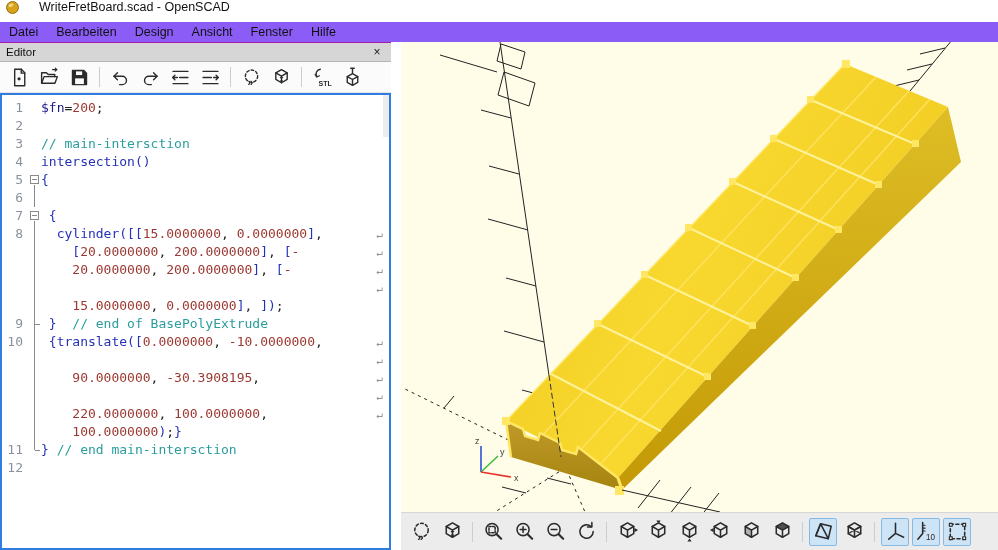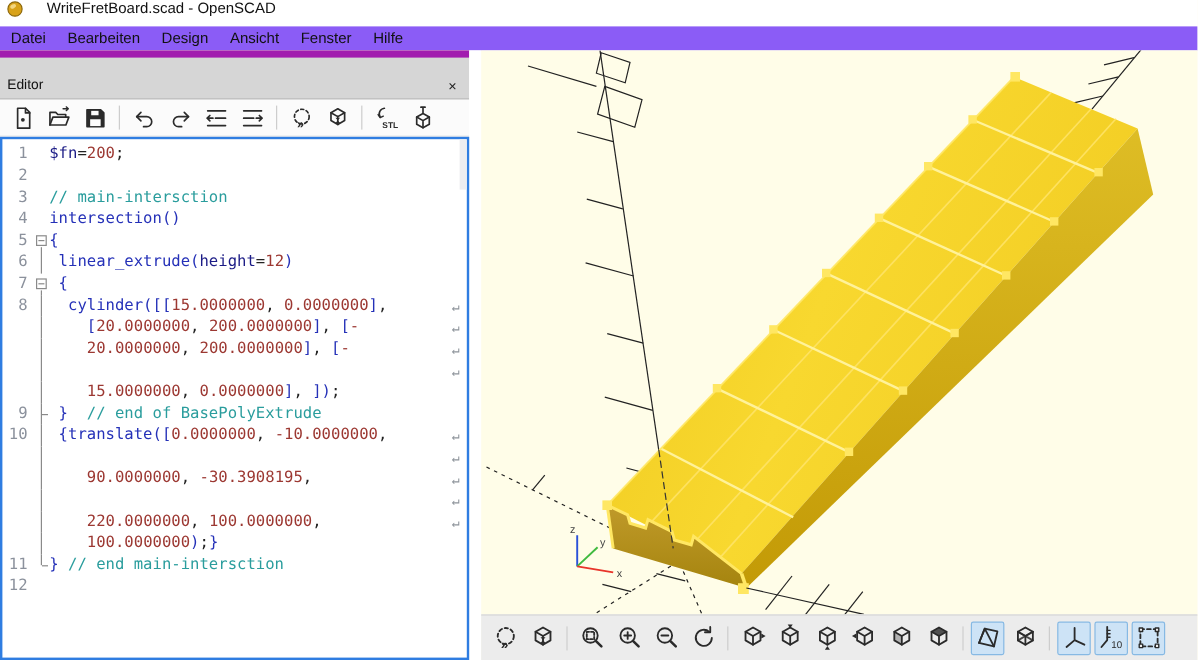--- a/index.html
+++ b/index.html
@@ -13,21 +13,21 @@
   .window{width:998px;height:550px;display:flex;flex-direction:column;background:#fff}
   
   .titlebar{height:22px;display:flex;align-items:flex-start;gap:19px;padding-left:5px;background:#fff}
   .titlebar .t{font-size:12.5px;color:#111}
   
   .menubar{height:20px;display:flex;align-items:center;background:#8b5cf6}
   .menubar .mi{font-size:12.5px;color:#111;padding:2px 9px;cursor:default}
   
   .content{flex:1;display:flex;min-height:0}
   .leftpanel{width:391px;display:flex;flex-direction:column;background:#fff}
-  .dock{height:20px;background:var(--dock_bg);border-top:6px solid #a21caf;border-bottom:1px solid #b5b5b5;display:flex;align-items:flex-start;padding:17px 6px;font-size:11.5px;color:#111}
+  .dock{height:20px;background:var(--dock_bg);border-top:1px solid #a21caf;border-bottom:1px solid #b5b5b5;display:flex;align-items:center;padding:0 6px;font-size:11.5px;color:#111}
   .dock .dt{flex:1}
   .dock .dx{font-size:12px;color:#222;width:16px;text-align:center;cursor:default}
   .edtb{height:31px;background:var(--tb_bg);display:flex;align-items:center;gap:4px;padding-left:6px;border-bottom:1px solid #e4e4e4}
   .edtb .ib, .vptb .ib{width:26px;height:26px;display:flex;align-items:center;justify-content:center;color:var(--icon);border:1px solid transparent;border-radius:2px}
   .sep{width:1px;height:20px;background:#cdcdcd;margin:0 3px;flex:none}
   
   .codewrap{flex:1;border:2px solid var(--accent);position:relative;overflow:hidden;background:#fff}
   .code{font-family:"DejaVu Sans Mono",monospace;font-size:13px;line-height:18px;padding-top:4px}
   .crow{display:flex;height:18px;position:relative;white-space:pre}
   .ln{width:26px;text-align:right;padding-right:5px;color:var(--lnum);flex:none}
@@ -160,21 +160,21 @@
             </svg>
           </div>
         </div>
       <div class="codewrap">
         <div class="code" id="code">
             <div class="crow"><span class="ln">1</span><span class="fold"></span><span class="txt"><span class="sV">$fn</span><span class="sP">=</span><span class="sN">200</span><span class="sP">;</span></span></div>
             <div class="crow"><span class="ln">2</span><span class="fold"></span><span class="txt"></span></div>
             <div class="crow"><span class="ln">3</span><span class="fold"></span><span class="txt"><span class="sC">// main-intersction</span></span></div>
             <div class="crow"><span class="ln">4</span><span class="fold"></span><span class="txt"><span class="sK">intersection()</span></span></div>
             <div class="crow"><span class="ln">5</span><span class="fold box"><i></i></span><span class="txt"><span class="sK">{</span></span></div>
-            <div class="crow"><span class="ln">6</span><span class="fold line"></span><span class="txt"><span class="sW"> </span><span class="sK">linear_extrude(</span><span class="sV">height</span><span class="sP">=</span><span class="sN">12</span><span class="sK">)</span></span></div>
+            <div class="crow"><span class="ln">6</span><span class="fold line"></span></div>
             <div class="crow"><span class="ln">7</span><span class="fold box"><i></i></span><span class="txt"><span class="sW"> </span><span class="sK">{</span></span></div>
             <div class="crow"><span class="ln">8</span><span class="fold line"></span><span class="txt"><span class="sW">  </span><span class="sK">cylinder([[</span><span class="sN">15.0000000</span><span class="sP">, </span><span class="sN">0.0000000</span><span class="sK">]</span><span class="sP">,</span></span><span class="wrapmark">↵</span></div>
             <div class="crow"><span class="ln"></span><span class="fold line"></span><span class="txt"><span class="sW">    </span><span class="sK">[</span><span class="sN">20.0000000</span><span class="sP">, </span><span class="sN">200.0000000</span><span class="sK">]</span><span class="sP">, </span><span class="sK">[</span><span class="sN">-</span></span><span class="wrapmark">↵</span></div>
             <div class="crow"><span class="ln"></span><span class="fold line"></span><span class="txt"><span class="sW">    </span><span class="sN">20.0000000</span><span class="sP">, </span><span class="sN">200.0000000</span><span class="sK">]</span><span class="sP">, </span><span class="sK">[</span><span class="sN">-</span></span><span class="wrapmark">↵</span></div>
             <div class="crow"><span class="ln"></span><span class="fold line"></span><span class="wrapmark">↵</span></div>
             <div class="crow"><span class="ln"></span><span class="fold line"></span><span class="txt"><span class="sW">    </span><span class="sN">15.0000000</span><span class="sP">, </span><span class="sN">0.0000000</span><span class="sK">]</span><span class="sP">, </span><span class="sK">])</span><span class="sP">;</span></span></div>
             <div class="crow"><span class="ln">9</span><span class="fold tee"></span><span class="txt"><span class="sW"> </span><span class="sK">}</span><span class="sC">  // end of BasePolyExtrude</span></span></div>
             <div class="crow"><span class="ln">10</span><span class="fold line"></span><span class="txt"><span class="sW"> </span><span class="sK">{translate([</span><span class="sN">0.0000000</span><span class="sP">, </span><span class="sN">-10.0000000</span><span class="sP">,</span></span><span class="wrapmark">↵</span></div>
             <div class="crow"><span class="ln"></span><span class="fold line"></span><span class="wrapmark">↵</span></div>
             <div class="crow"><span class="ln"></span><span class="fold line"></span><span class="txt"><span class="sW">    </span><span class="sN">90.0000000</span><span class="sP">, </span><span class="sN">-30.3908195</span><span class="sP">,</span></span><span class="wrapmark">↵</span></div>

